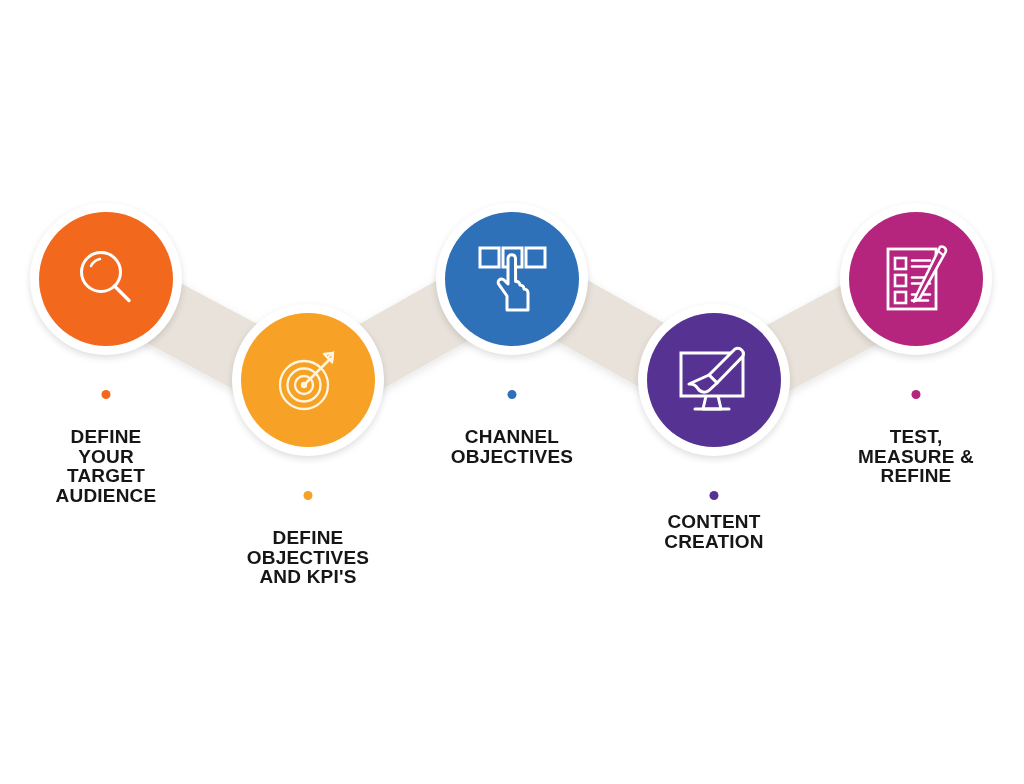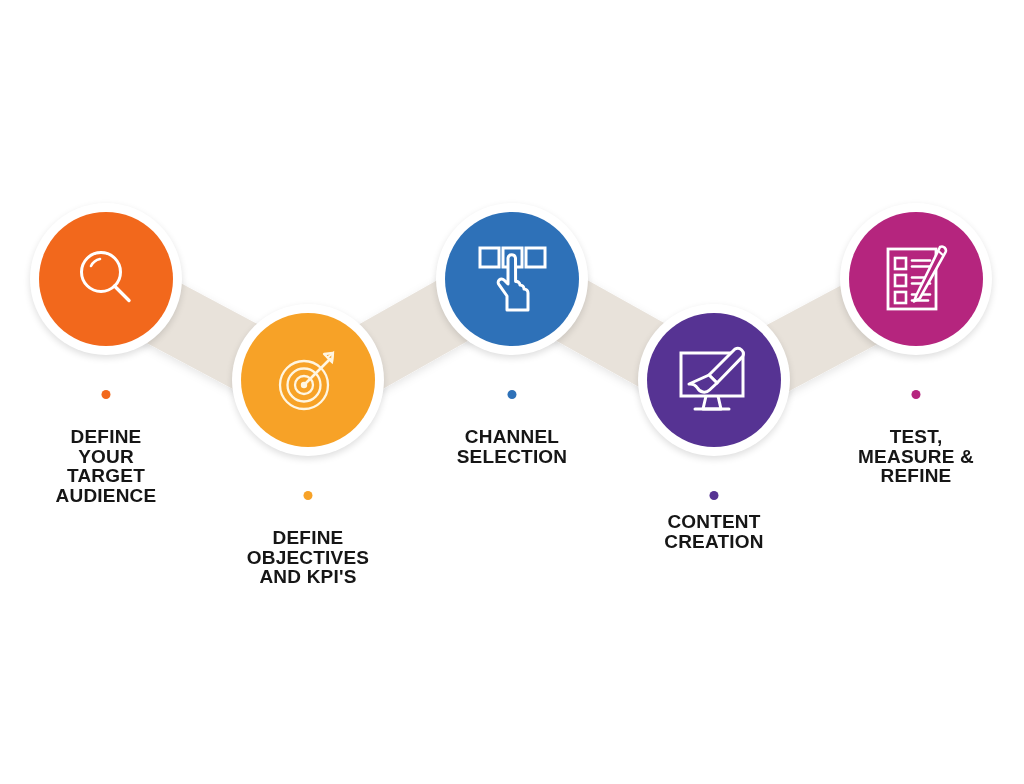--- a/index.html
+++ b/index.html
@@ -158,21 +158,21 @@
                    a4 4 0 0 0 -4 -4
                    a4 4 0 0 0 -4 -4
                    a4 4 0 0 0 -4.4 -3.6
                    L43.5 19
                    a3.8 3.8 0 0 0 -7.5 0 Z" fill="#2E71B8" stroke="#FFFFFF" stroke-width="3" stroke-linejoin="round"></path>
         </svg>
       </div>
     </div>
     <div class="dot" style="top:187px; background:#2E71B8;"></div>
     <div class="label" style="top:224px;">CHANNEL
-SELECTION</div>
+OBJECTIVES</div>
   </div>
 
   <div class="node" style="left:714px; top:304px;">
     <div class="circle-wrap">
       <div class="circle-core" style="background:#563393;">
         <svg width="82" height="82" viewBox="0 0 82 82">
           <rect x="8" y="14" width="62" height="43" fill="none" stroke="#FFFFFF" stroke-width="3"></rect>
           <path d="M33 57 L30 70 L48 70 L45 57" fill="none" stroke="#FFFFFF" stroke-width="3" stroke-linejoin="round"></path>
           <line x1="22" y1="70" x2="56" y2="70" stroke="#FFFFFF" stroke-width="3" stroke-linecap="round"></line>
           <path d="M62 10 a5.6 5.6 0 0 1 7.6 7.6 L44 44 L36 36 Z" fill="#563393" stroke="#FFFFFF" stroke-width="3" stroke-linejoin="round"></path>

